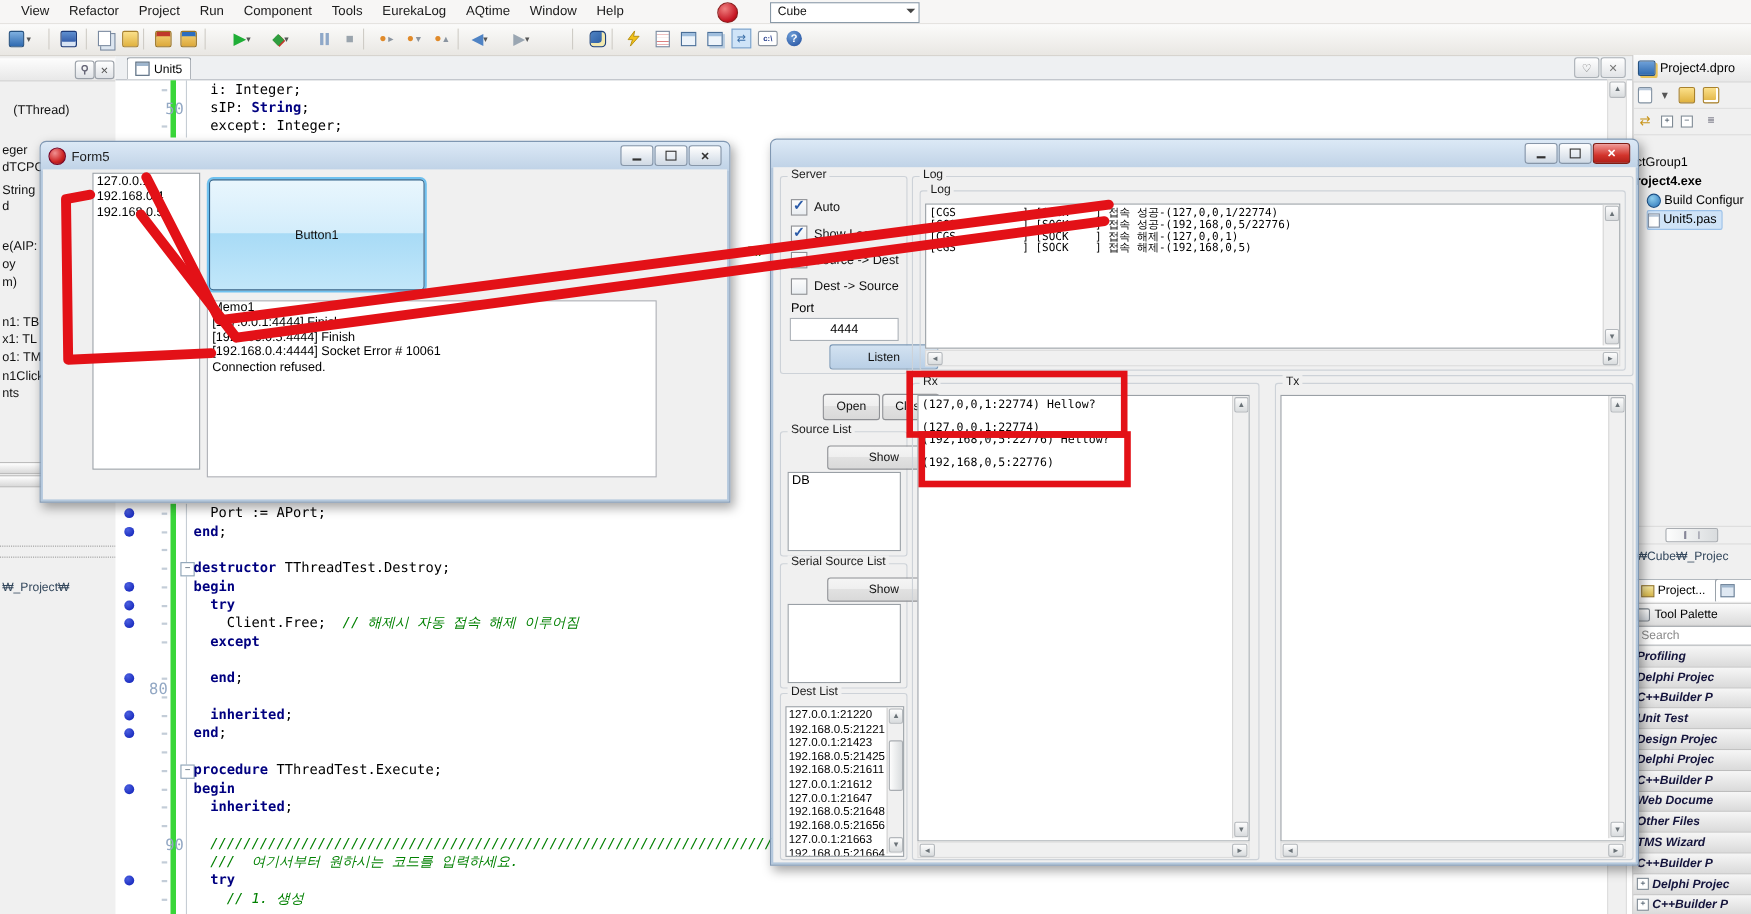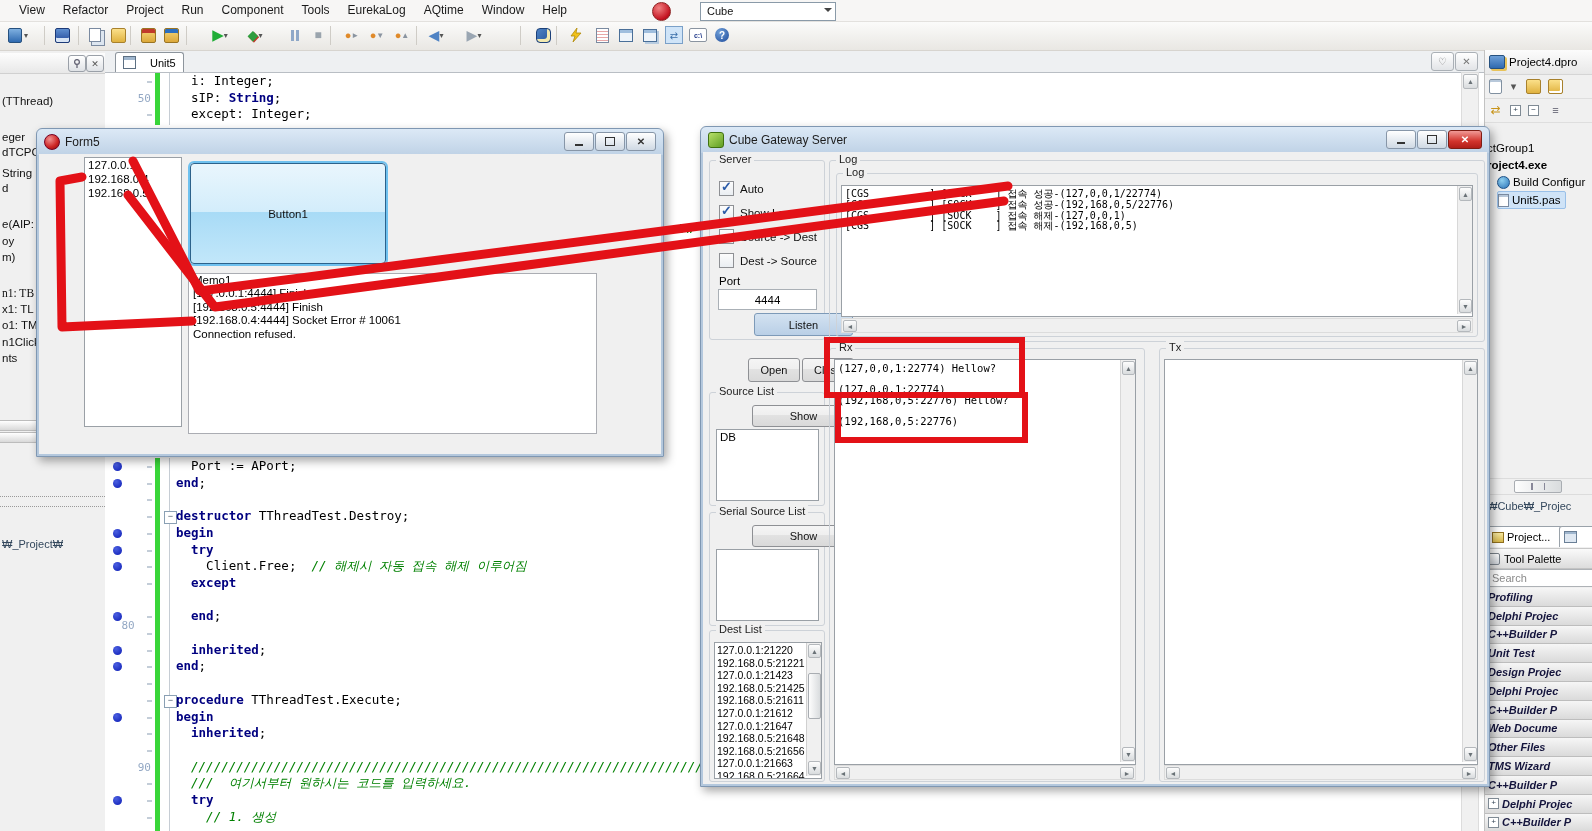--- a/index.html
+++ b/index.html
@@ -25,27 +25,27 @@
   #leftpanel .hdr{position:absolute;left:0;top:3px;width:105px;height:20px;background:linear-gradient(#fdfdfd,#e8e8e8);border-bottom:1px solid #d0d0d0;}
   .tinybtn{position:absolute;top:5px;width:16px;height:15px;border:1px solid #9aa0a8;border-radius:3px;
     background:linear-gradient(#ffffff,#dfe2e6);display:flex;align-items:center;justify-content:center;font-size:9px;color:#555;}
   .structure-item{position:absolute;left:2px;font-size:11.5px;color:#111;white-space:nowrap;}
   .bar3d{position:absolute;left:0;width:105px;height:9px;background:linear-gradient(#ffffff,#d9d9d9);border:1px solid #bcbcbc;border-left:none;border-right:none;}
   .dotline{position:absolute;left:0;width:105px;border-top:1px dotted #9a9a9a;}
   
   #editor{left:105px;top:50px;width:1379px;height:781px;background:#fff;z-index:1;}
   #tabrow{position:absolute;left:0;top:0;width:1379px;height:22px;background:#eef0f2;border-bottom:1px solid #b9bec4;}
   #unit-tab{position:absolute;left:10px;top:2px;height:19px;background:#fff;border:1px solid #8d959d;border-bottom:none;
-    border-radius:3px 3px 0 0;display:flex;align-items:center;padding:0 7px;font-size:11px;gap:14px;}
+    border-radius:3px 3px 0 0;display:flex;align-items:center;padding:0 7px;font-size:11px;gap:4px;}
   .tabicon{width:11px;height:11px;border:1px solid #5c6f82;background:
     linear-gradient(#fff,#fff) , #cfd8e2;box-shadow:inset 0 3px 0 #9fb6ce;}
   .panebtn{position:absolute;top:2px;width:21px;height:17px;border:1px solid #aab0b6;border-radius:3px;
     background:linear-gradient(#ffffff,#e2e4e7);display:flex;align-items:center;justify-content:center;font-size:10px;color:#777;}
   .gut-num{position:absolute;width:46px;text-align:right;font-family:"DejaVu Sans Mono",monospace;
-    font-size:11px;color:#93a8c4;}
+    font-size:14px;color:#93a8c4;margin-left:16px;}
   .gut-dash{position:absolute;left:42px;width:5px;height:2px;background:#c3cdd8;}
   .dot{position:absolute;left:8px;width:9px;height:9px;border-radius:50%;background:radial-gradient(circle at 35% 30%,#4a5fe0,#0b1bb4);}
   .greenbar{position:absolute;left:50px;width:5px;background:#39d639;}
   .foldline{position:absolute;left:64px;width:1px;background:#c6cdd4;}
   .foldbox{position:absolute;left:59px;width:11px;height:11px;border:1px solid #8aa0b4;background:#fff;
     font-size:9px;line-height:9px;text-align:center;color:#456;}
   .cl{position:absolute;left:71px;white-space:pre;font-family:"DejaVu Sans Mono",monospace;font-size:12.5px;height:16.7px;line-height:16.7px;color:#000;}
   .cl .k{color:#000080;font-weight:bold;}
   .cl .c{color:#008000;font-style:italic;}
   
@@ -224,39 +224,39 @@
 <div id="leftpanel" class="abs">
   <div class="hdr"></div>
   <div class="tinybtn" style="left:68px;">
     <svg width="9" height="9">
         <circle cx="4" cy="3" r="2.4" fill="none" stroke="#667" stroke-width="1.3"></circle>
         <line x1="4" y1="5.3" x2="4" y2="9" stroke="#667" stroke-width="1.3"></line>
       </svg>
   </div>
   <div class="tinybtn" style="left:86px;">✕</div>
   <div id="structure-items">
-      <div class="structure-item" style="top: 45px;">(TThread)</div>
+      <div class="structure-item" style="top: 45px; margin-left: 10px;">(TThread)</div>
       <div class="structure-item" style="top: 81px;">eger</div>
       <div class="structure-item" style="top: 96px;">dTCPC</div>
       <div class="structure-item" style="top: 117px;">String</div>
       <div class="structure-item" style="top: 132px;">d</div>
       <div class="structure-item" style="top: 168px;">e(AIP:</div>
       <div class="structure-item" style="top: 185px;">oy</div>
       <div class="structure-item" style="top: 201px;">m)</div>
-      <div class="structure-item" style="top: 237px; font-family: Liberation Serif, serif;">n1: TB</div>
+      <div class="structure-item" style="top: 237px;">n1: TB</div>
       <div class="structure-item" style="top: 253px;">x1: TL</div>
       <div class="structure-item" style="top: 269px;">o1: TMe</div>
       <div class="structure-item" style="top: 286px;">n1Click</div>
       <div class="structure-item" style="top: 302px;">nts</div>
     </div>
   <div class="bar3d" style="top:370px;"></div>
   <div class="bar3d" style="top:382px;"></div>
   <div class="dotline" style="top:446px;"></div>
   <div class="dotline" style="top:456px;"></div>
-  <div class="structure-item pathlbl" style="top:488px;text-align:center;">₩_Project₩</div>
+  <div class="structure-item pathlbl" style="top:478px;text-align:center;">₩_Project₩</div>
 </div>
 
 <div id="editor" class="abs">
   <div id="tabrow">
     <div id="unit-tab">
       <span class="tabicon"></span>
       <span>Unit5</span>
     </div>
     <div class="panebtn" style="left:1326px;">♡</div>
     <div class="panebtn" style="left:1350px;">✕</div>
@@ -481,24 +481,20 @@
         <div class="memo-line">[127.0.0.1:4444] Finish</div>
         <div class="memo-line">[192.168.0.5:4444] Finish</div>
         <div class="memo-line">[192.168.0.4:4444] Socket Error # 10061</div>
         <div class="memo-line">Connection refused.</div>
       </div>
   </div>
 </div>
 
 <div class="abs win" style="left:700px;top:126px;width:790px;height:661px;z-index:22;">
   <div class="winframe"></div>
-  <div class="titlebar">
-    <span style="width:14px;height:14px;border-radius:3px;background:linear-gradient(140deg,#b8e06a,#5f9e22);border:1px solid #3f7010;flex:0 0 auto;"></span>
-    <span>Cube Gateway Server</span>
-  </div>
   <div class="capbtns" style="right:8px;">
     <div class="capbtn">
         <span class="glyph-min"></span>
       </div>
     <div class="capbtn">
         <span class="glyph-max"></span>
       </div>
     <div class="capbtn red">
         <span class="glyph-x">✕</span>
       </div>

